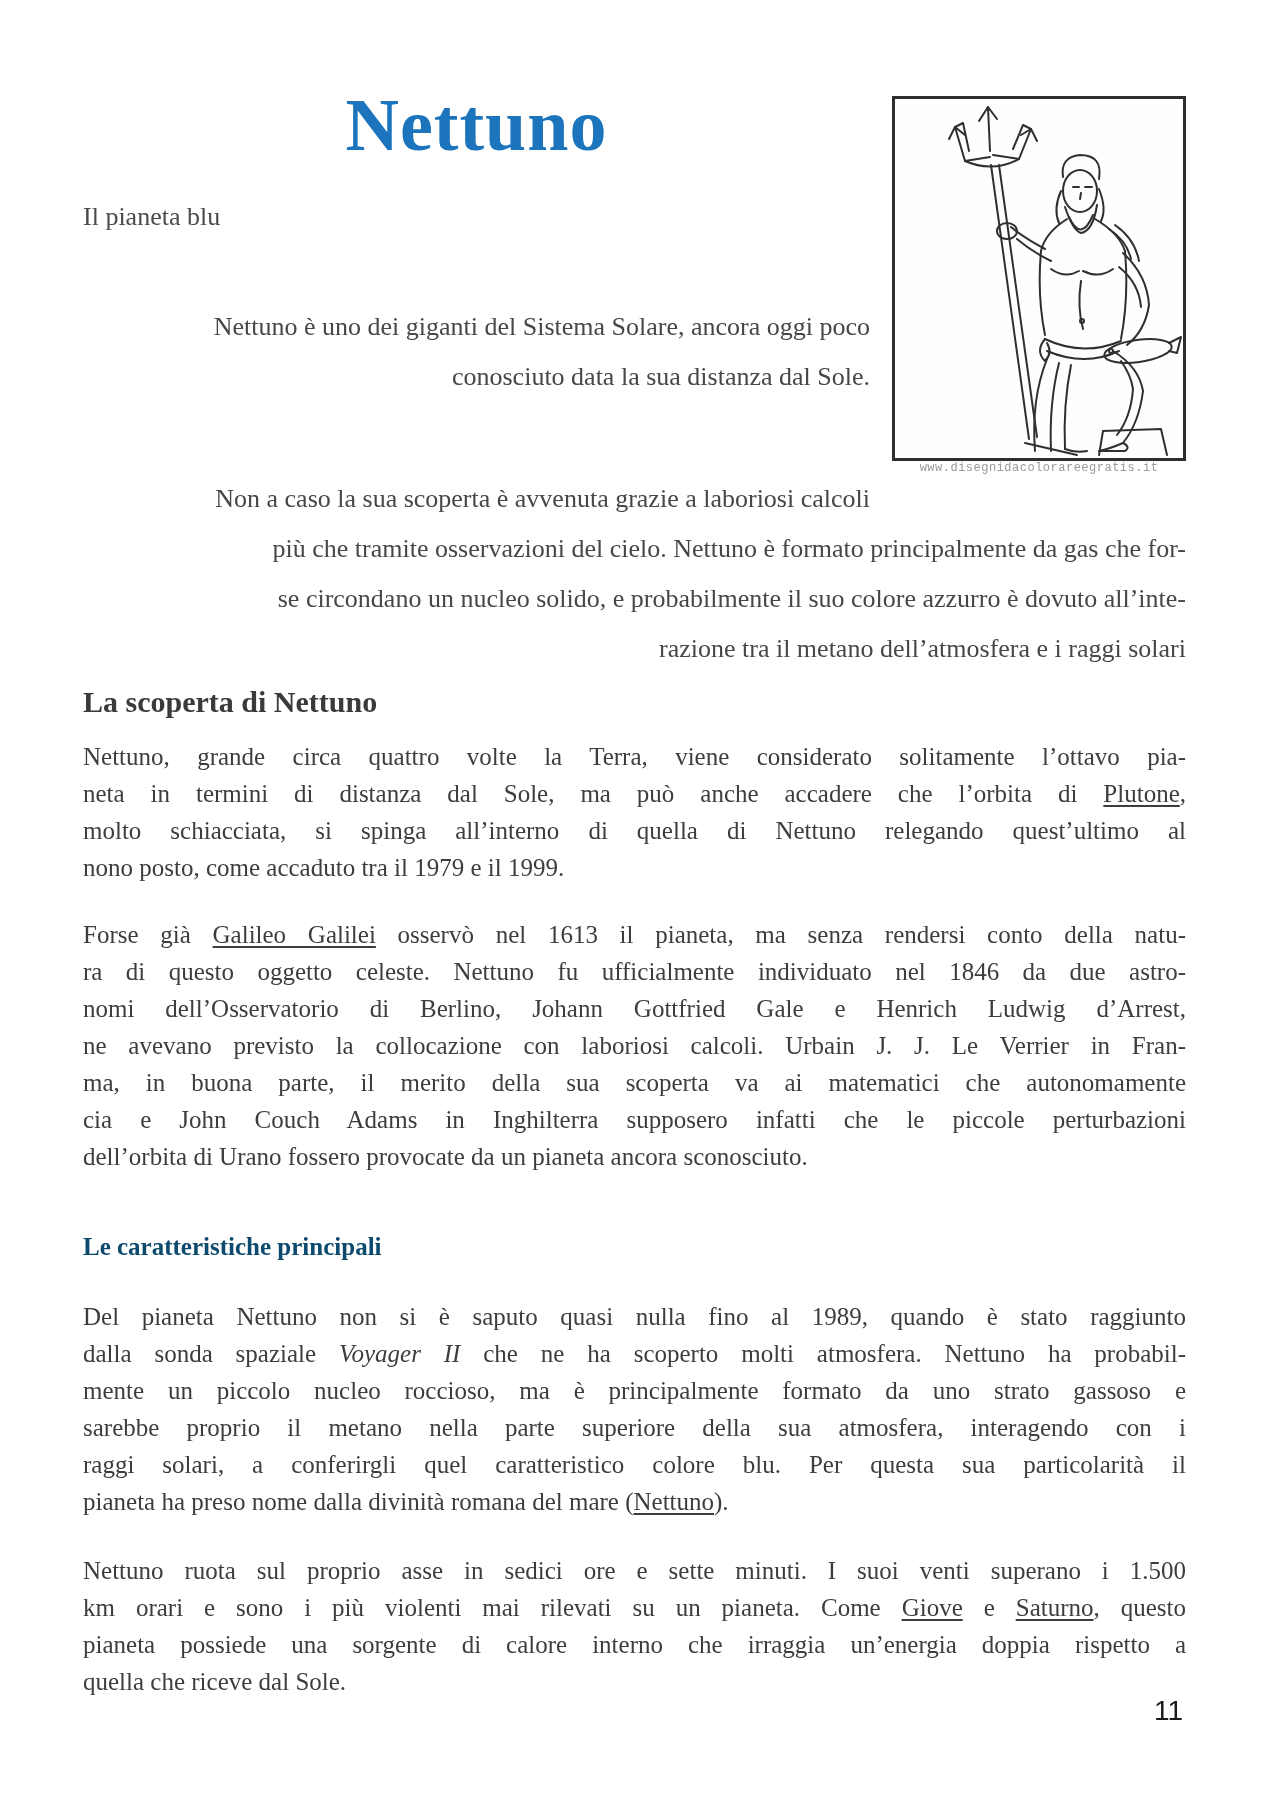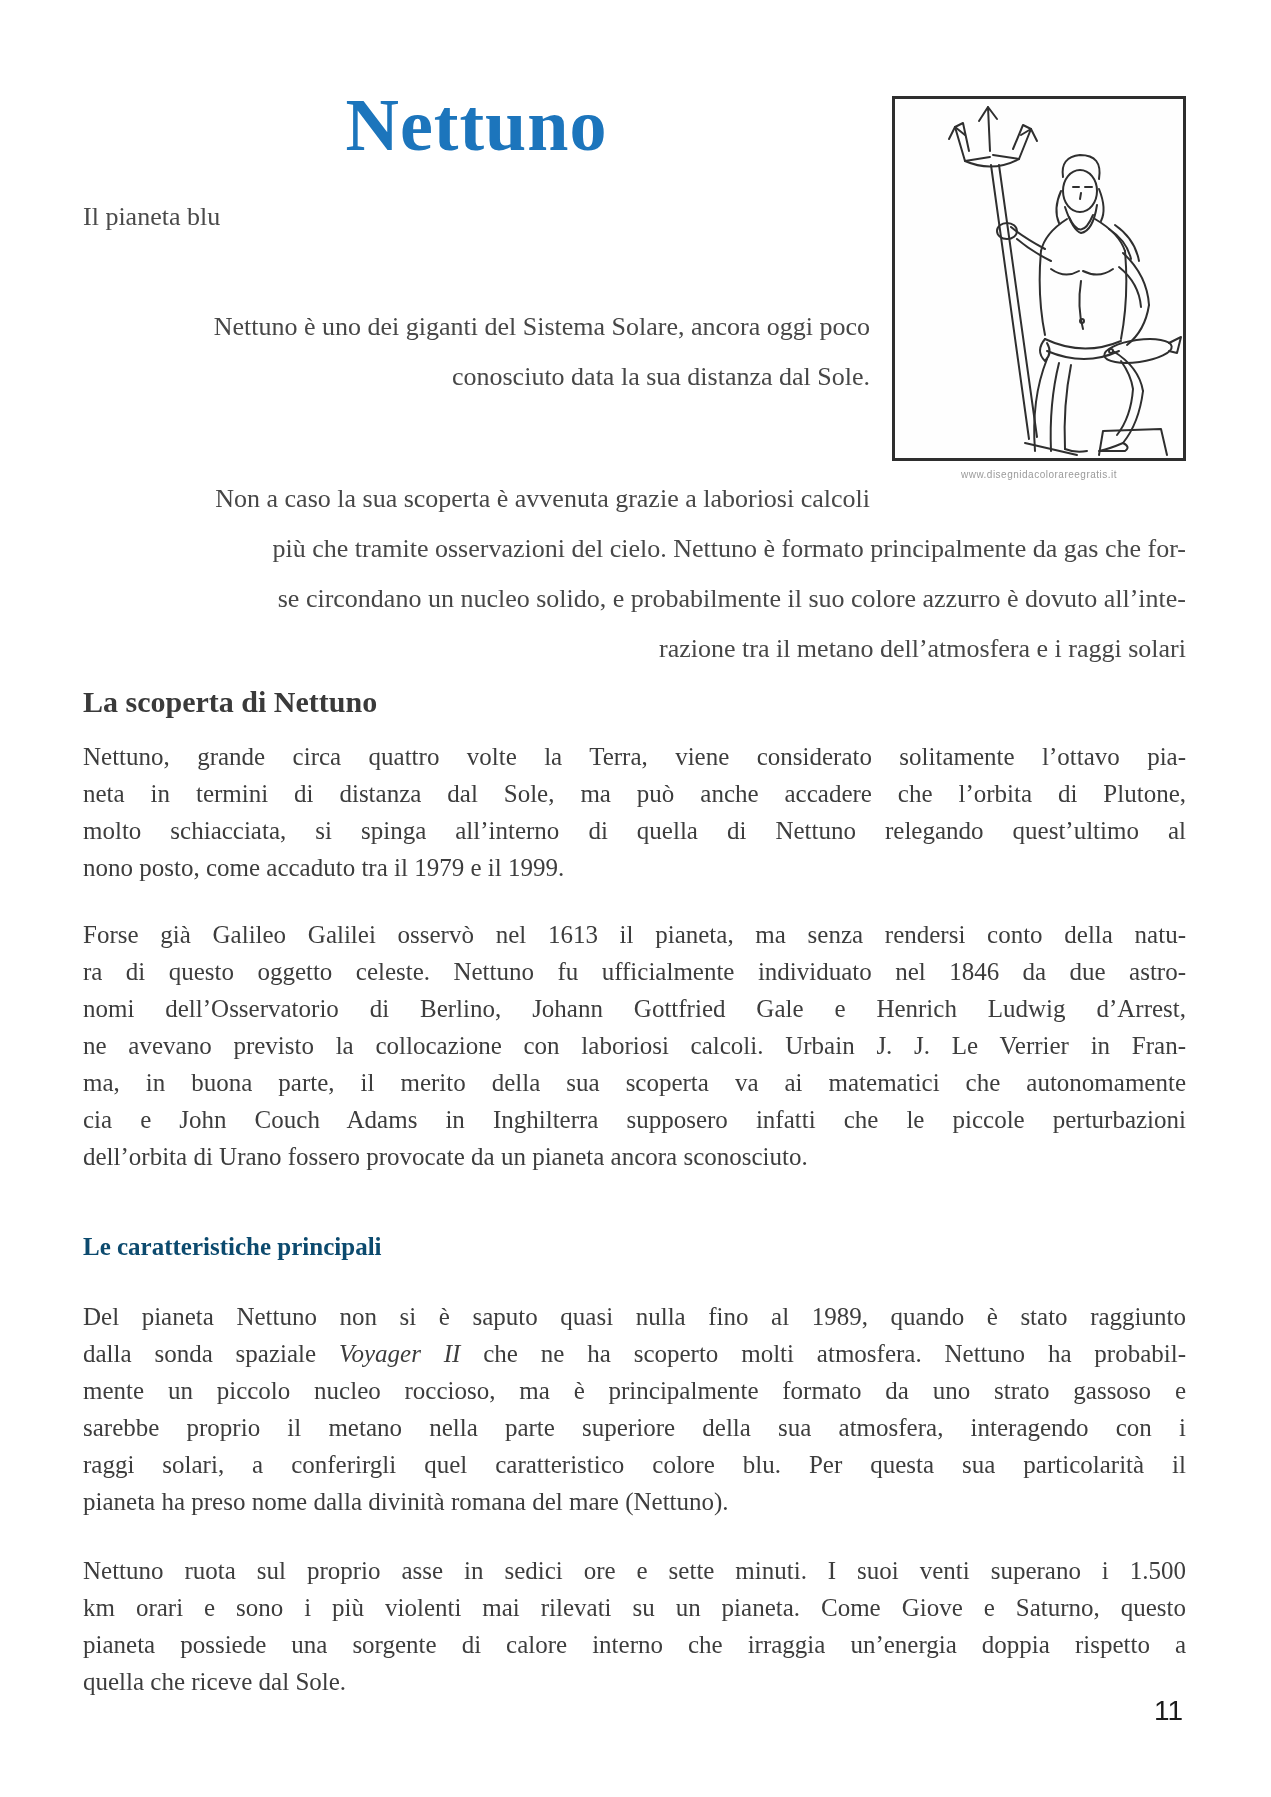--- a/index.html
+++ b/index.html
@@ -23,23 +23,22 @@
   }
   .img-frame {
     width: 294px; height: 365px;
     border: 3px solid #2e2e2e;
     box-sizing: border-box;
     background: #fefefe;
     overflow: hidden;
   }
   .img-frame svg { display: block; }
   figcaption {
-    margin-top: 8px;
-    font-family: Liberation Sans, sans-serif;
-    font-size: 10px;
+    font-family: Liberation Mono, monospace;
+    font-size: 12px;
     letter-spacing: 0.5px;
     color: #9a9a9a;
   }
   
   h1.title {
     margin: 30px 0 0 0;
     font-size: 74px;
     line-height: 1.0;
     font-weight: bold;
     text-align: center;
@@ -80,21 +79,21 @@
     line-height: 37px;
     color: #3d3d3d;
   }
   .para.body .line.just { text-align: justify; text-align-last: justify; white-space: normal; }
   #para1 { margin-top: 70px; }
   #para2 { margin-top: 72px; }
   #para3 { margin-top: 18px; }
   #para4 { margin-top: 30px; }
   #para5 { margin-top: 36px; }
   #para6 { margin-top: 32px; }
-  .u { text-underline-offset: 3px; }
+  .u { text-decoration: underline; text-underline-offset: 3px; }
   .i { font-style: italic; }
   
   .pagenum {
     position: absolute;
     top: 1695px; right: 88px;
     font-family: "Liberation Sans", sans-serif;
     font-size: 28px;
     color: #1a1a1a;
   }
 </style>

